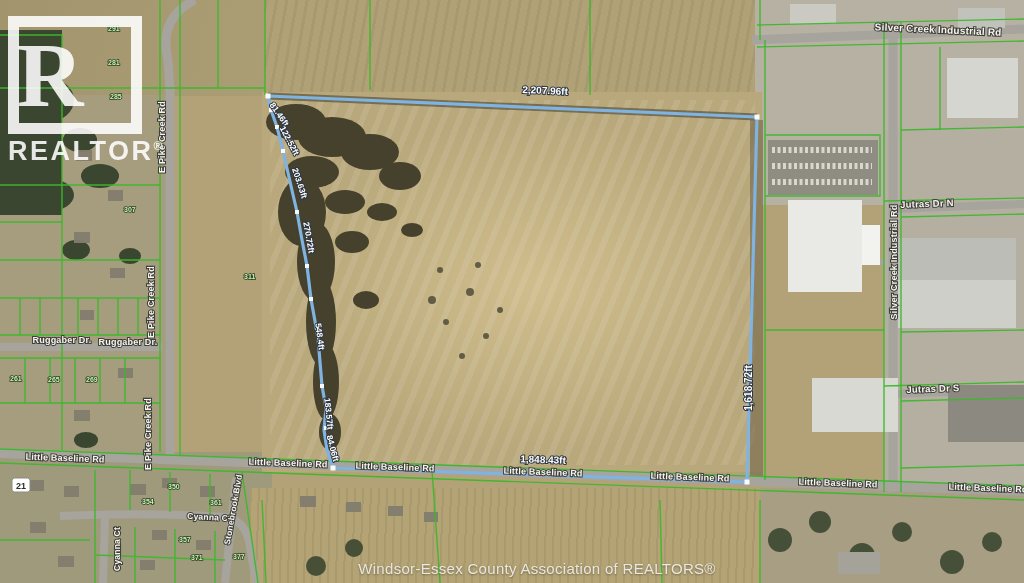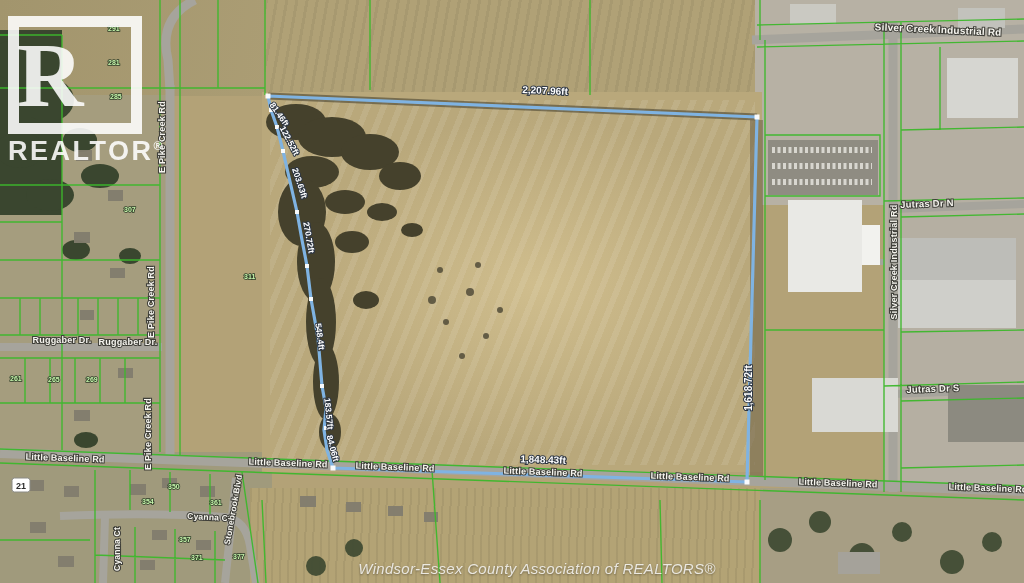--- a/index.html
+++ b/index.html
@@ -36,21 +36,21 @@
   .r-box{width:112px;height:96px;border:11px solid rgba(255,255,255,.88);
          display:flex;align-items:center;justify-content:flex-start;}
   .r-letter{font-family:"Liberation Serif",serif;font-weight:bold;font-size:92px;
             line-height:86px;color:rgba(255,255,255,.88);margin-left:-2px;}
   .r-word{margin-top:2px;font-weight:bold;font-size:27px;letter-spacing:2.5px;
           color:rgba(255,255,255,.88);}
   .r-reg{font-size:12px;vertical-align:super;letter-spacing:0;}
   
   .footer-credit{left:0;top:560px;width:1024px;text-align:center;padding-left:50px;
       box-sizing:border-box;color:rgba(255,255,255,.8);font-size:15px;
-      text-shadow:0 1px 2px rgba(60,55,40,.55);letter-spacing:.3px;font-style:italic;}
+      text-shadow:0 1px 2px rgba(60,55,40,.55);letter-spacing:.3px;}
 </style>
 </head>
 <body>
 
 <div class="stage">
 
   <div class="layer tl-field"></div>
   <div class="layer tm-field"></div>
   <div class="layer tr-ground"></div>
   <div class="layer r-ground"></div>

